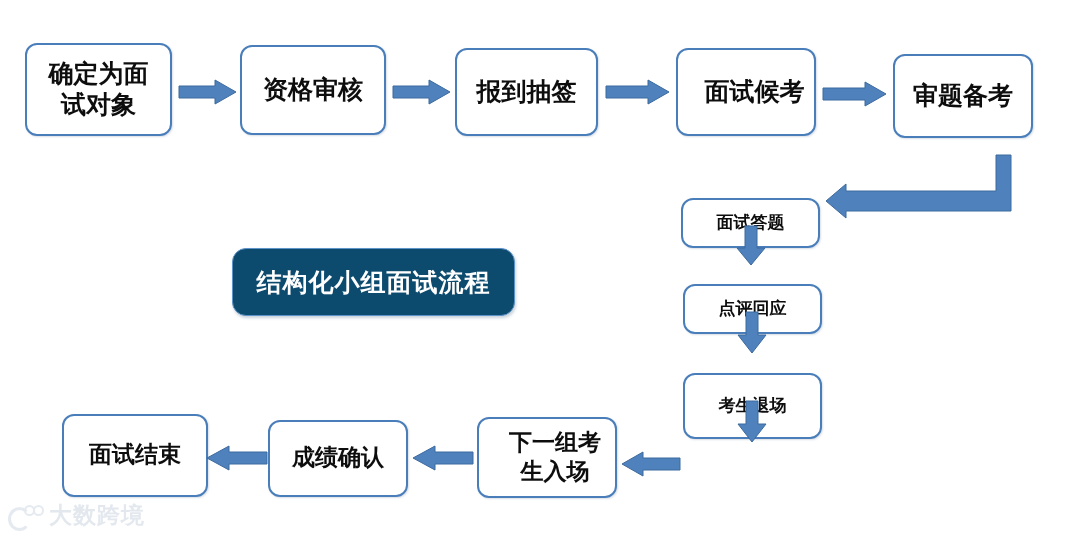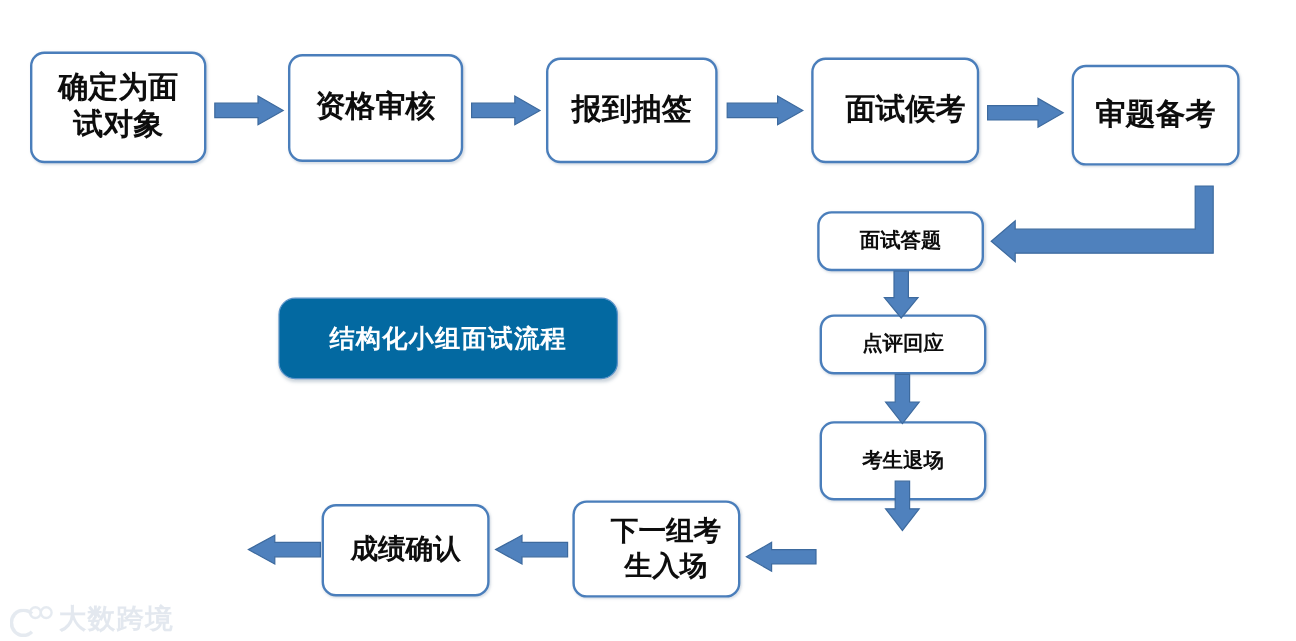--- a/index.html
+++ b/index.html
@@ -33,33 +33,33 @@
     line-height: 1.22;
     box-shadow: 1px 1px 2px rgba(120,140,165,0.28);
   }
   .node .label {
     display: block;
     padding: 0 4px;
     white-space: pre-line;
   }
   .size-lg { font-size: 25px; }
   .size-md { font-size: 23px; }
-  .size-sm { font-size: 17px; }
+  .size-sm { font-size: 17px; margin-top: 22px; }
 
   .banner {
     position: absolute;
     box-sizing: border-box;
-    background: #0369a1;
+    background: #0c4a6e;
     border: 1px solid #5c93c9;
     border-radius: 14px;
     display: flex;
     align-items: center;
     justify-content: center;
     color: #ffffff;
-    font-size: 21px;
+    font-size: 25px;
     font-weight: bold;
     letter-spacing: 1px;
     font-family: "Liberation Serif", "DejaVu Serif", serif;
     box-shadow: 1px 2px 3px rgba(100,125,150,0.35);
   }
 
   .conn {
     position: absolute;
     pointer-events: none;
   }
@@ -149,20 +149,23 @@
 
   <div class="node size-md" style="left:477px; top:417px; width:140px; height:81px;padding-left:16px;">
     <span class="label">下一组考
 生入场</span>
   </div>
 
   <div class="node size-md" style="left:268px; top:420px; width:140px; height:77px;">
     <span class="label">成绩确认</span>
   </div>
 
+  <div class="node size-md" style="left:62px; top:414px; width:146px; height:83px;">
+    <span class="label">面试结束</span>
+  </div>
 
   <div class="banner" style="left:232px; top:248px; width:283px; height:68px;">
     <span>结构化小组面试流程</span>
   </div>
 
   <div class="conn" style="left:179px; top:78px; width:58px; height:28px;">
     <svg width="58" height="28" viewBox="0 0 58 28">
       <polygon points="0,8 36,8 36,2 57,14 36,26 36,20 0,20" fill="#4f81bd" stroke="#3d6a9e" stroke-width="1"></polygon>
     </svg>
   </div>

